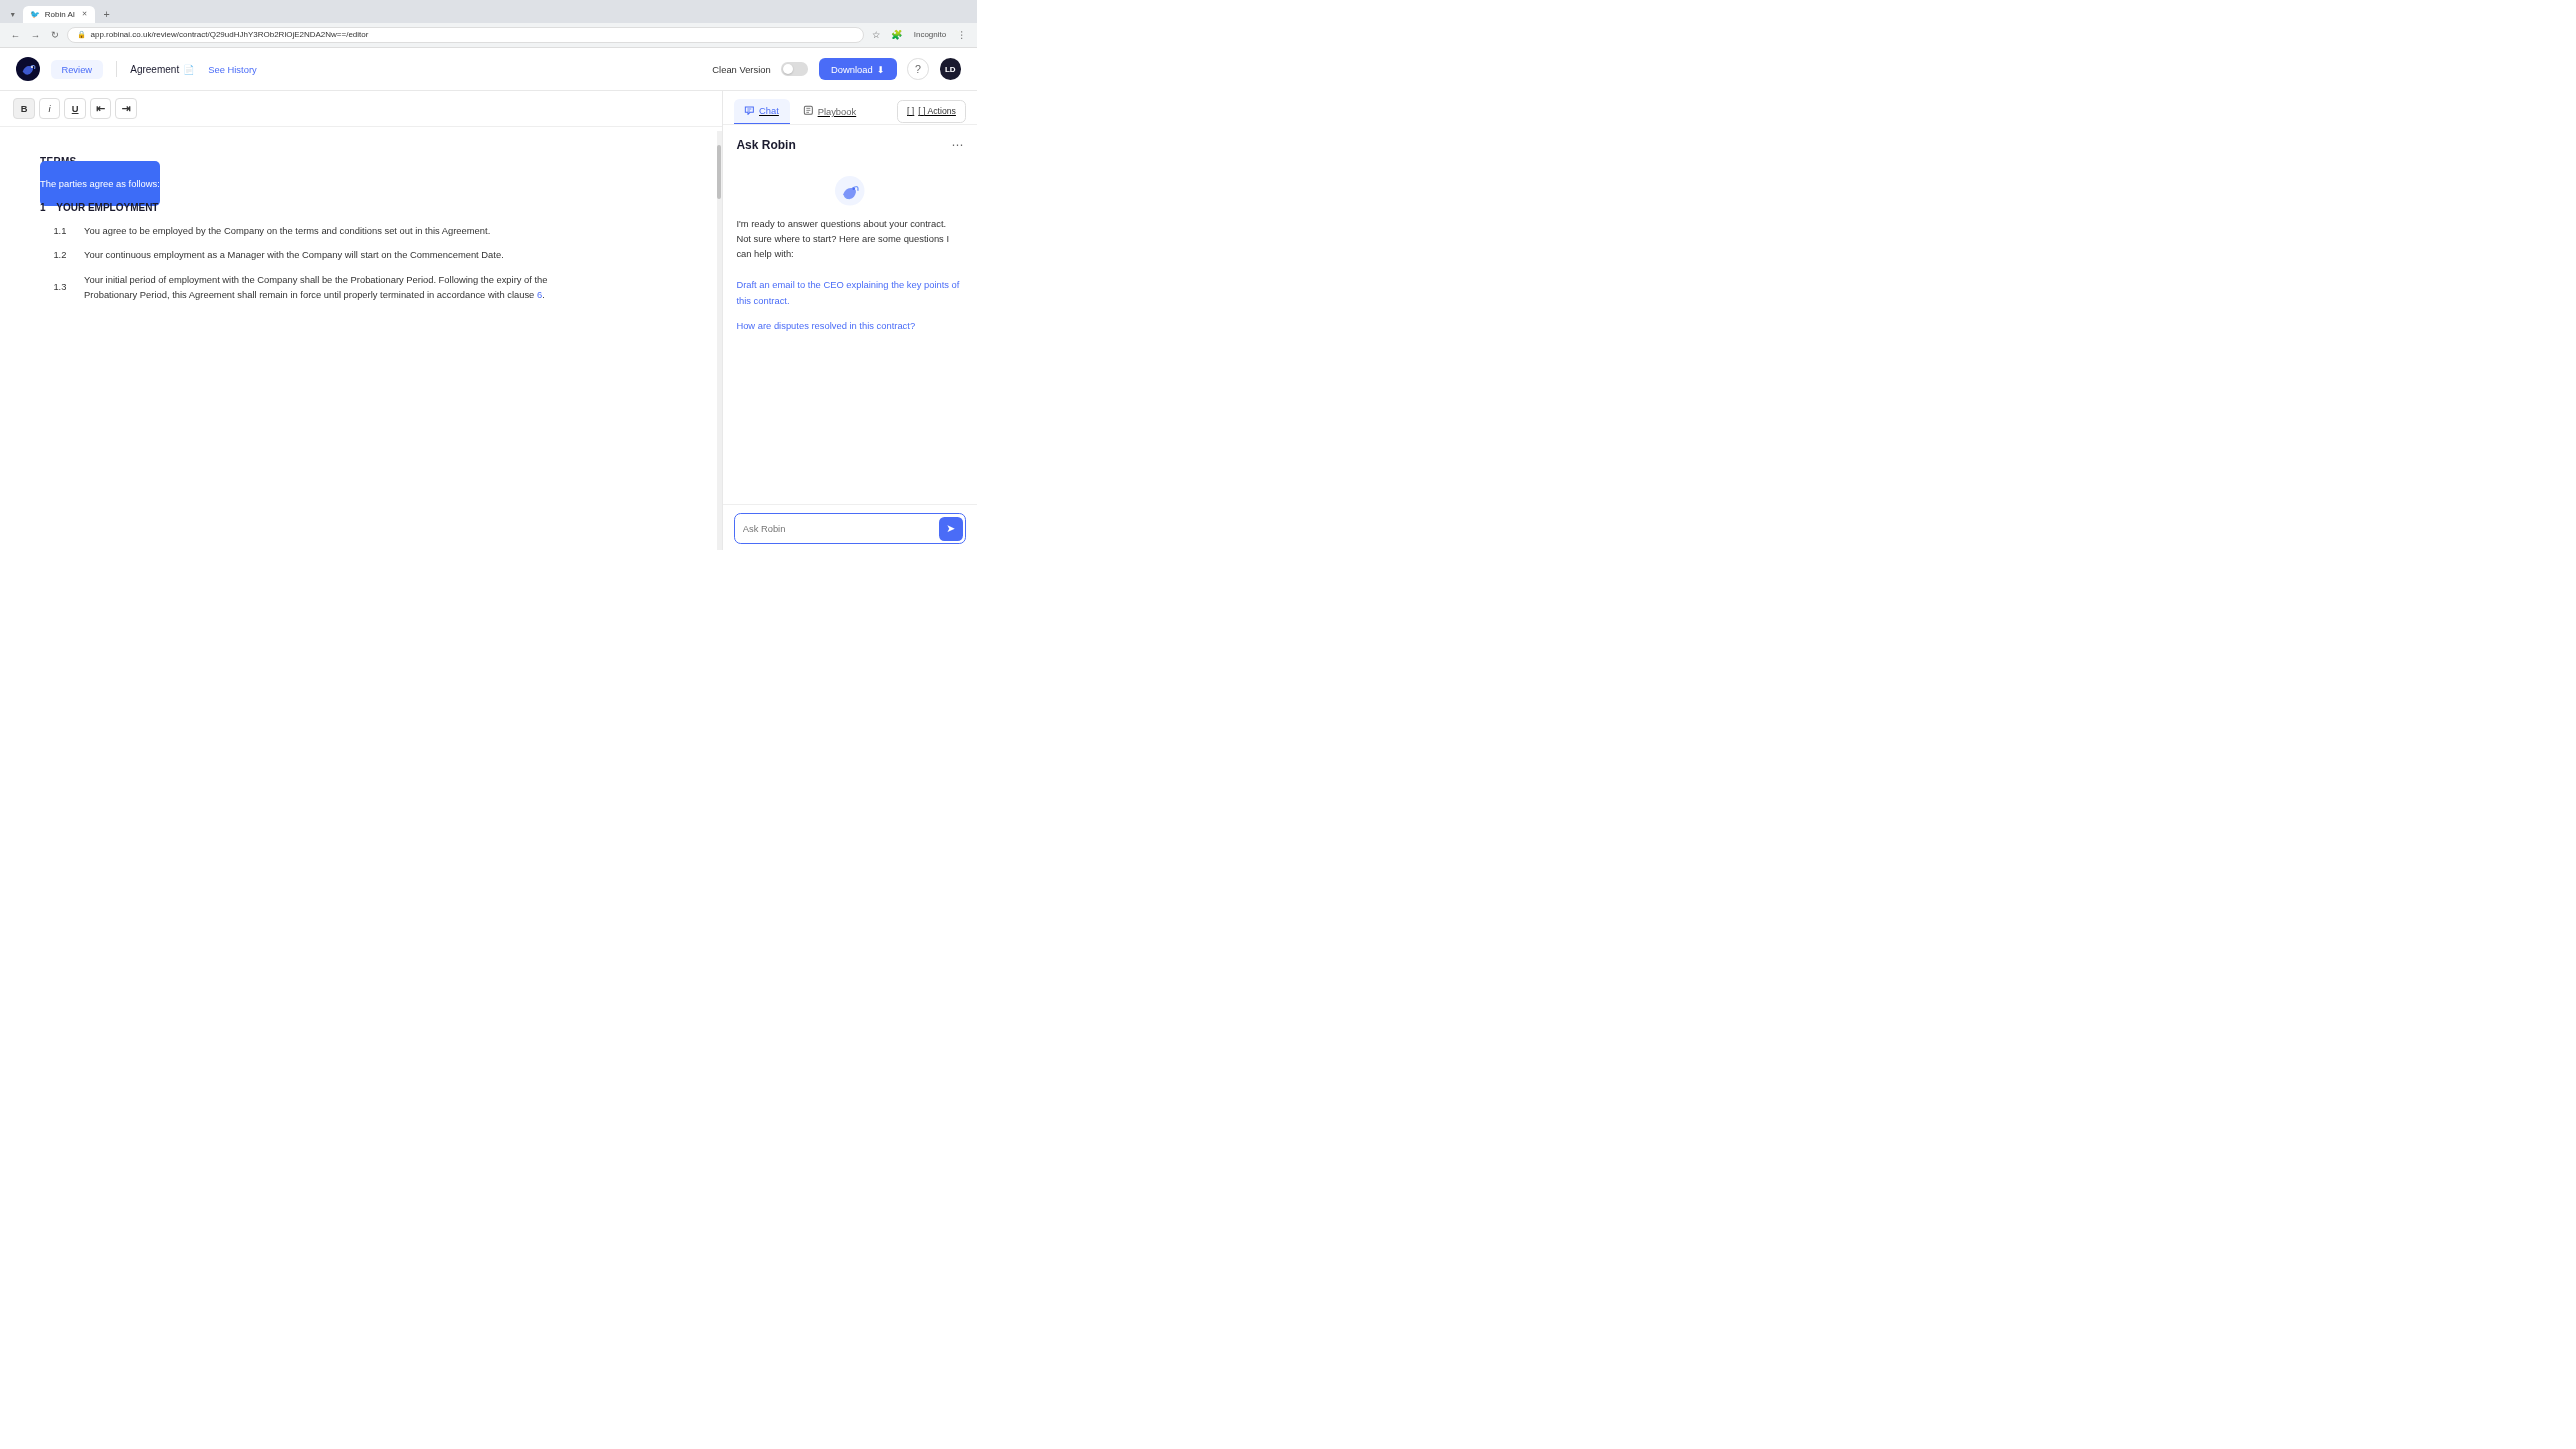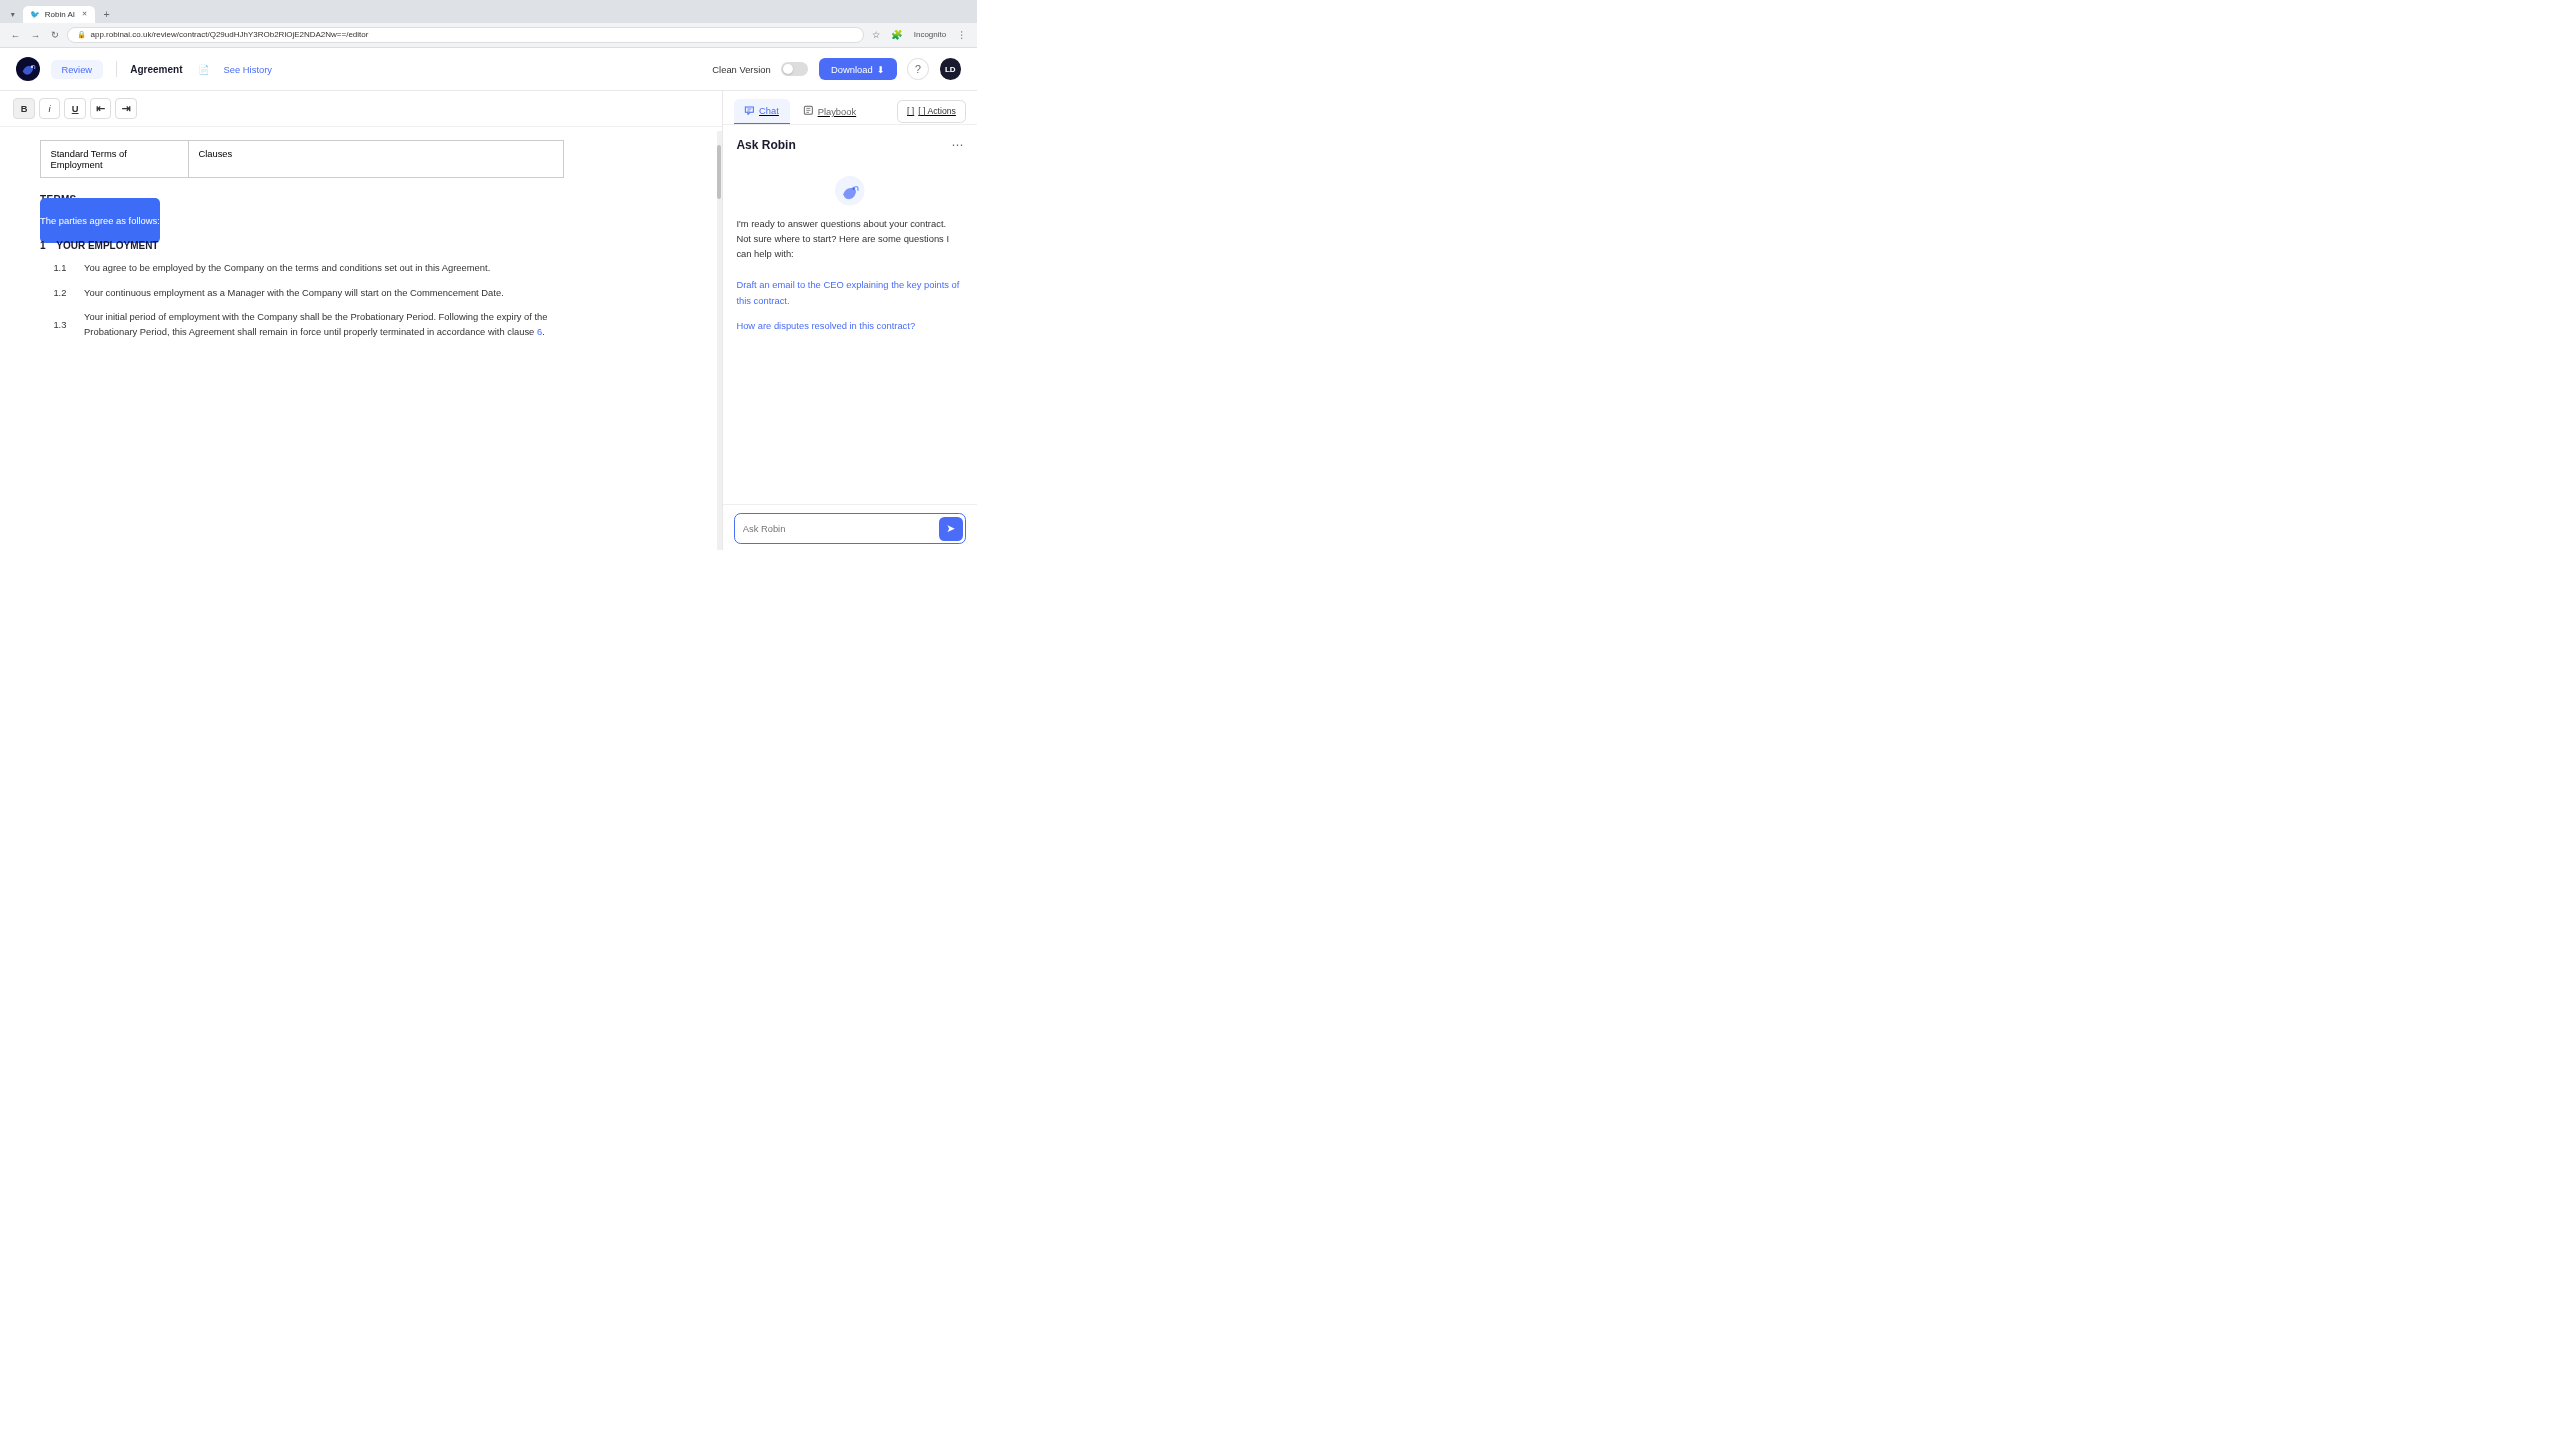--- a/index.html
+++ b/index.html
@@ -18,21 +18,21 @@
     .address-text { font-size: 8px; color: #333; }
     .browser-actions { display: flex; align-items: center; gap: 5.4px; }
     .browser-action-btn { background: none; border: none; font-size: 9.4px; color: #666; cursor: pointer; padding: 2.7px; }
 
     
     .app-header { display: flex; align-items: center; padding: 0 16px; height: 43px; border-bottom: 0.7px solid #e8e8e8; background: #fff; gap: 10.7px; }
     .logo { display: flex; align-items: center; }
     .logo-bird { width: 24px; height: 24px; }
     .review-btn { background: #f0f4ff; color: #4a6cf7; border: none; border-radius: 5.4px; padding: 4px 10.7px; font-size: 9.4px; font-weight: 500; cursor: pointer; }
     .header-divider { width: 0.7px; height: 16px; background: #e0e0e0; margin: 0 2.7px; }
-    .doc-title { display: flex; gap: 16px; font-size: 10px; font-weight: 700; color: #1a1a2e; }
+    .doc-title { display: flex; gap: 4px; font-size: 10px; font-weight: 400; color: #1a1a2e; }
     .doc-icon { font-size: 9.4px; color: #666; }
     .see-history-btn { color: #4a6cf7; font-size: 9.4px; cursor: pointer; background: none; border: none; font-weight: 400; margin-left: 2.7px; }
     .header-right { margin-left: auto; display: flex; align-items: center; gap: 10.7px; }
     .clean-version-label { font-size: 9.4px; color: #333; }
     .toggle { width: 27px; height: 13.4px; background: #ddd; border-radius: 6.7px; position: relative; cursor: pointer; }
     .toggle-knob { width: 10.7px; height: 10.7px; background: #fff; border-radius: 50%; position: absolute; top: 1.3px; left: 1.3px; box-shadow: 0 0.7px 2px rgba(0,0,0,0.2); }
     .download-btn { display: flex; align-items: center; gap: 4px; background: #4a6cf7; color: #fff; border: none; border-radius: 6px; padding: 5.4px 12px; font-size: 9.4px; cursor: pointer; font-weight: 500; }
     .help-btn { width: 21.5px; height: 21.5px; border-radius: 50%; border: 1.3px solid #ddd; background: none; cursor: pointer; font-size: 10.7px; color: #666; display: flex; align-items: center; justify-content: center; }
     .avatar-btn { width: 21.5px; height: 21.5px; border-radius: 50%; background: #1a1a2e; color: #fff; border: none; cursor: pointer; font-size: 8px; font-weight: 600; display: flex; align-items: center; justify-content: center; }
 
@@ -175,32 +175,20 @@
       </button>
       <button class="toolbar-btn underline">
         <span>U</span>
       </button>
       <button class="toolbar-btn" style="font-size:10.7px;">⇤</button>
       <button class="toolbar-btn" style="font-size:10.7px;">⇥</button>
     </div>
 
     <div class="editor-content">
 
-      <table class="doc-table">
-        <tbody>
-            <tr>
-          <td>
-            <span>Standard Terms of Employment</span>
-          </td>
-          <td>
-            <span>Clauses</span>
-          </td>
-        </tr>
-      </tbody>
-        </table>
 
       <div class="section-heading">TERMS</div>
 
       <p>
         <span class="highlighted-text">The parties agree as follows:</span>
       </p>
 
       <div class="section-numbered">
         <div class="section-title">
           <span>1</span>

